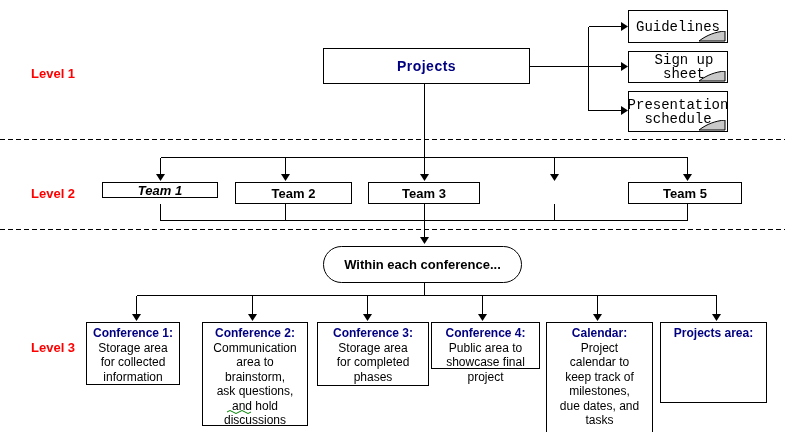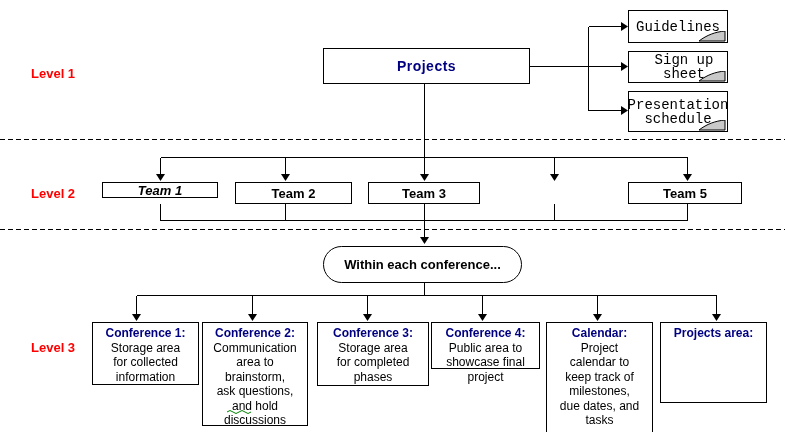--- a/index.html
+++ b/index.html
@@ -117,21 +117,21 @@
     </svg>
   </div>
 
   <div class="box team" style="left:102px;top:182px;width:116px;height:16px;font-style:italic;">Team 1</div>
   <div class="box team" style="left:235px;top:182px;width:117px;height:22px;">Team 2</div>
   <div class="box team" style="left:368px;top:182px;width:112px;height:22px;">Team 3</div>
   <div class="box team" style="left:628px;top:182px;width:114px;height:22px;">Team 5</div>
 
   <div class="box ellipse" style="left:323px;top:235px;width:199px;height:37px;margin-top:11px;">Within each conference...</div>
 
-  <div class="box area" style="left:92px;top:322px;width:107px;height:63px;">
+  <div class="box area" style="left:86px;top:322px;width:94px;height:63px;">
     <div class="title">Conference 1:</div>
     <div class="body">Storage area
 for collected
 information</div>
   </div>
   <div class="box area" style="left:202px;top:322px;width:106px;height:104px;">
     <div class="title">Conference 2:</div>
     <div class="body">Communication
 area to
 brainstorm,

